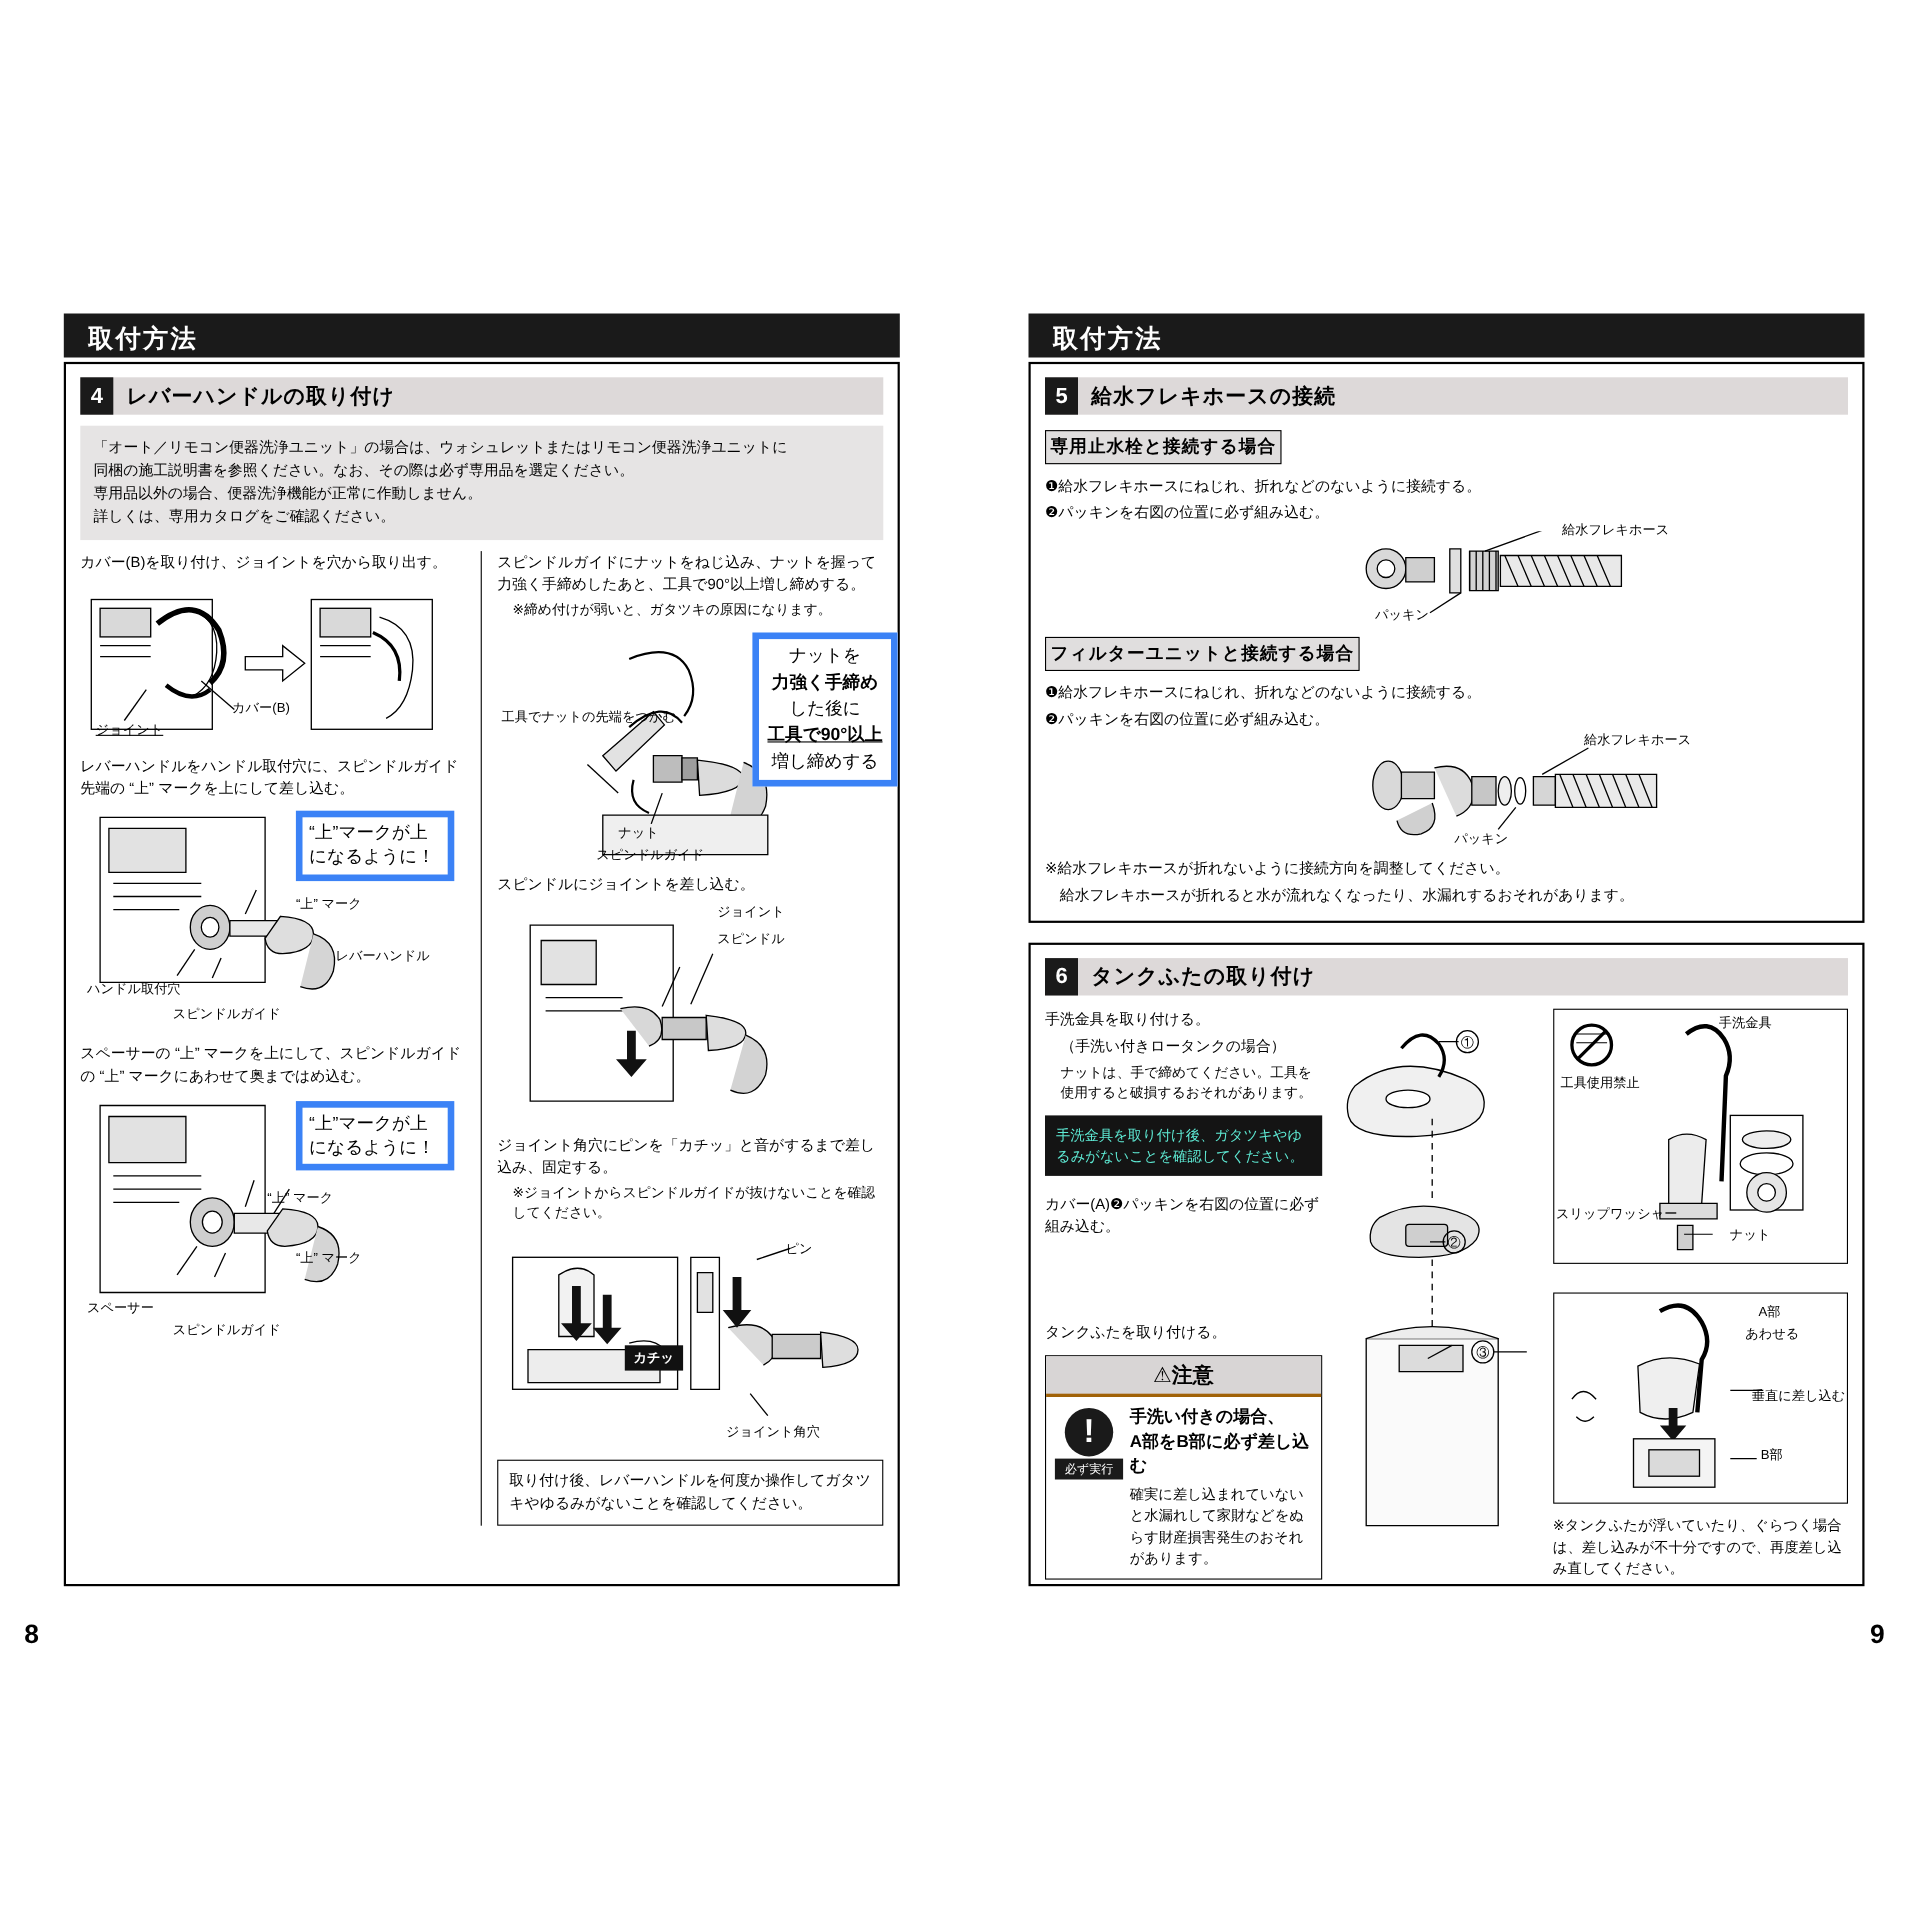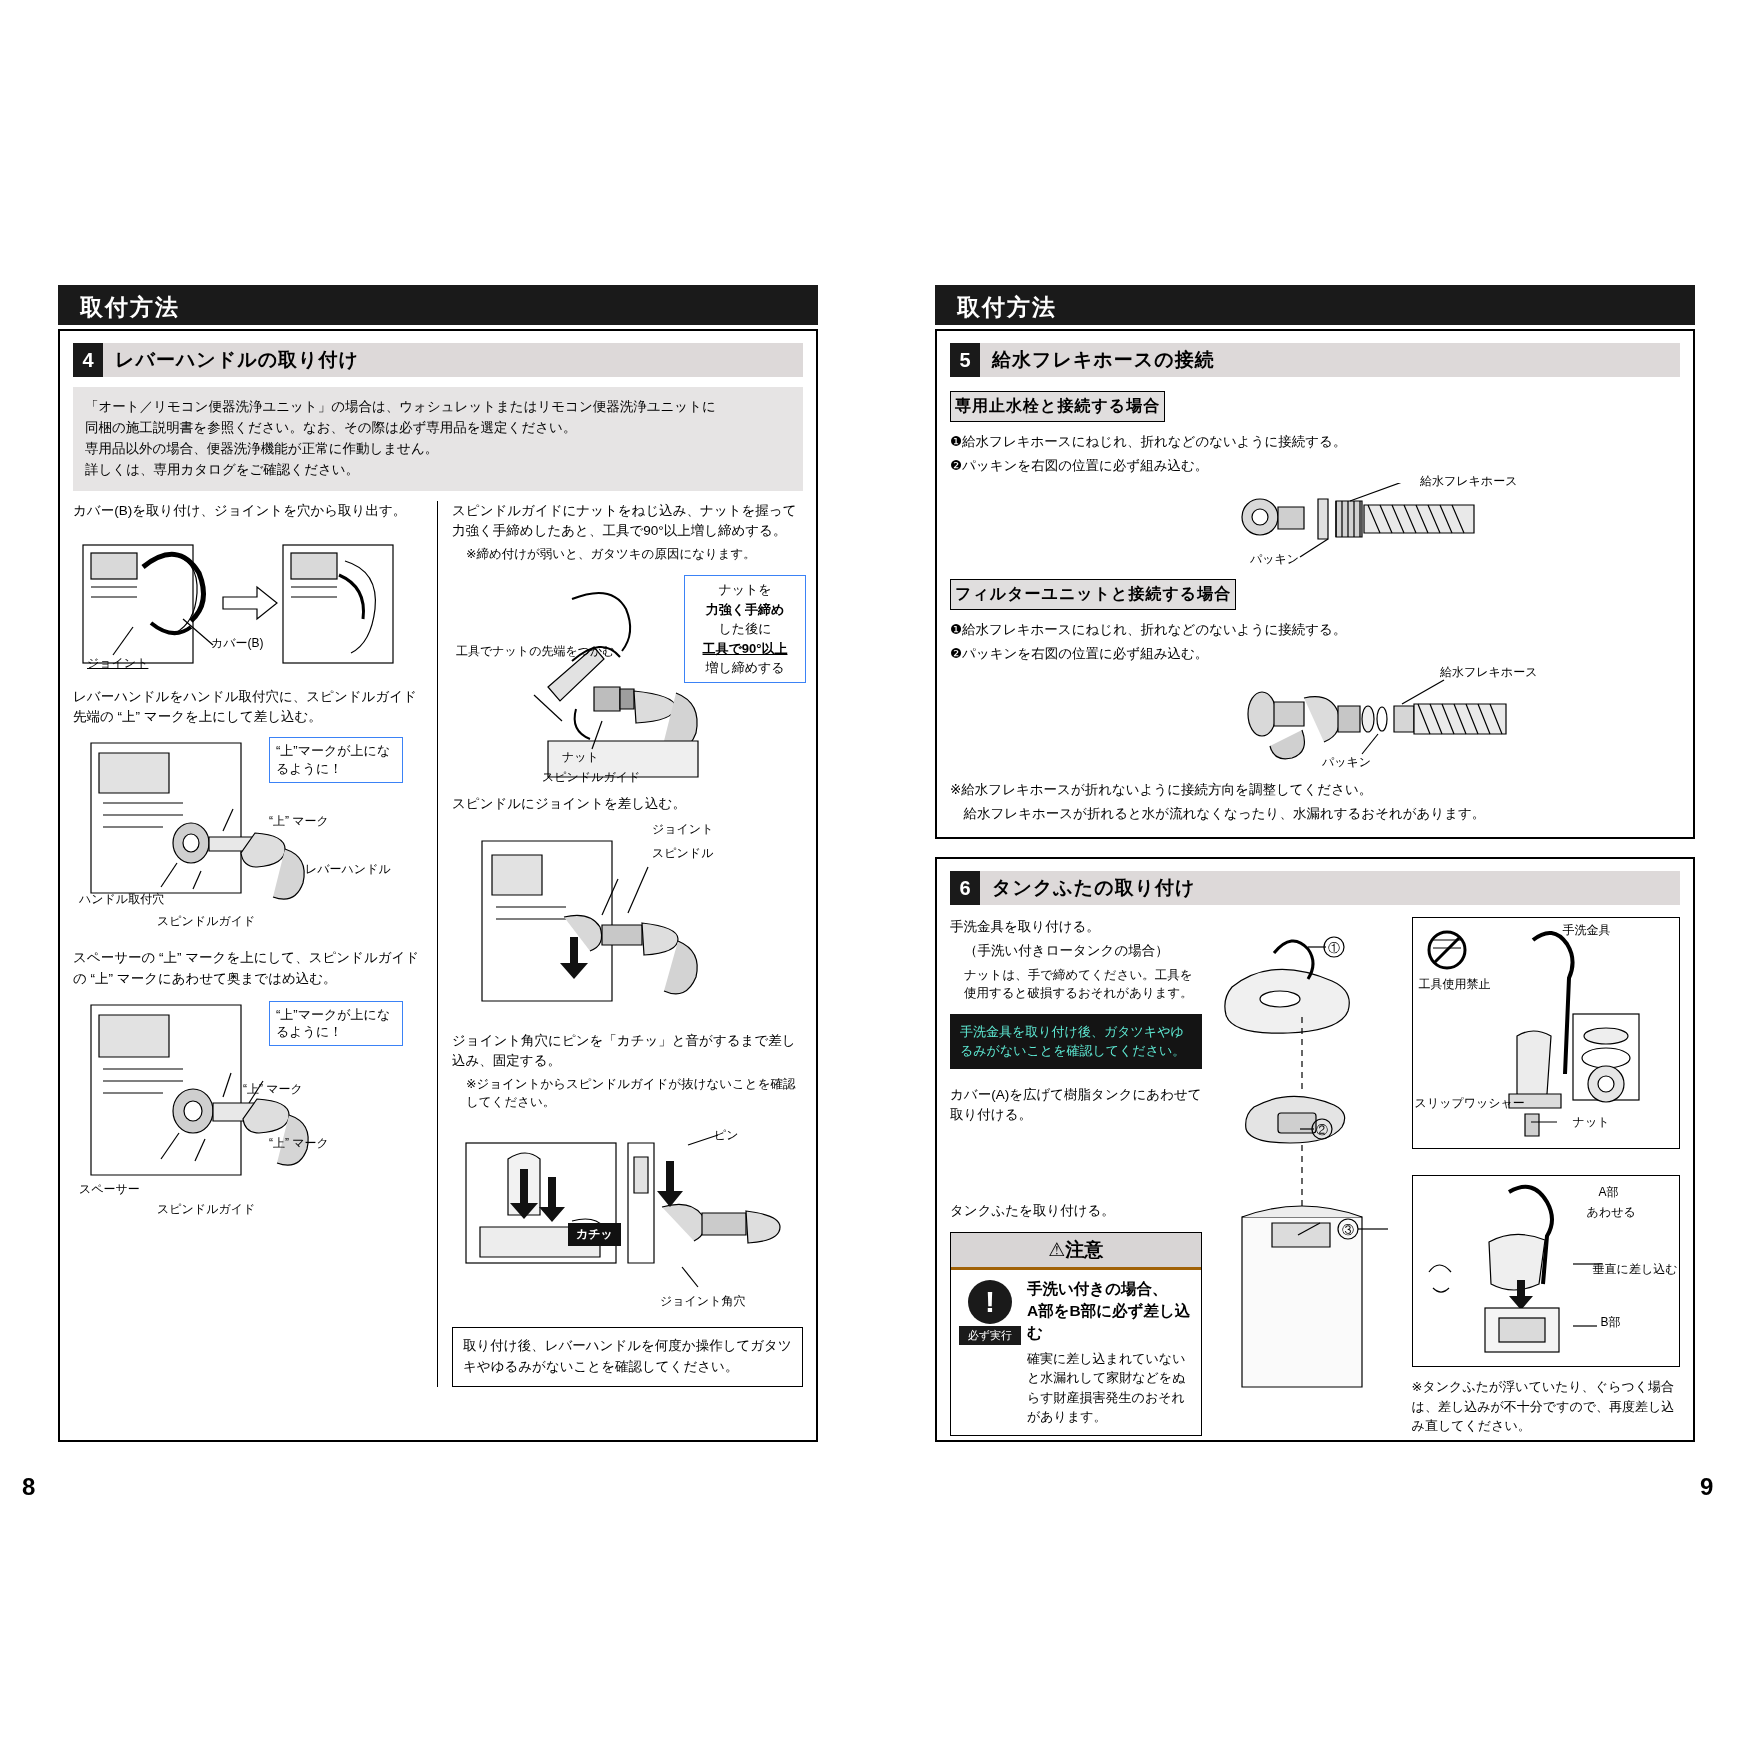--- a/index.html
+++ b/index.html
@@ -104,22 +104,22 @@
   .indent { padding-left: 14px; }
 
   
   .fig {
     position: relative;
     margin: 6px 0 10px 0;
   }
   .fig svg { display: block; }
 
   .callout {
-    border: 1px solid #3b82f6;
-    font-size: 13px;
+    border: 6px solid #3b82f6;
+    font-size: 16px;
     line-height: 1.35;
     padding: 4px 6px;
     background: #fff;
     display: inline-block;
   }
   .lbl {
     font-size: 12px;
     white-space: nowrap;
   }
   .lbl.u { text-decoration: underline; }
@@ -456,21 +456,21 @@
       <div class="step-title">タンクふたの取り付け</div>
     </div>
 
     <div style="display:flex; margin-top:12px;">
 
       <div style="width:270px;">
         <div class="item">手洗金具を取り付ける。</div>
         <div class="item indent">（手洗い付きロータンクの場合）</div>
         <div class="sub">ナットは、手で締めてください。工具を使用すると破損するおそれがあります。</div>
         <div class="black-tip" style="margin-top:12px;">手洗金具を取り付け後、ガタツキやゆるみがないことを確認してください。</div>
-        <div class="item" style="margin-top:16px;">カバー(A)を広げて樹脂タンクにあわせて取り付ける。</div>
+        <div class="item" style="margin-top:16px;">カバー(A)❷パッキンを右図の位置に必ず組み込む。</div>
         <div class="item" style="margin-top:76px;">タンクふたを取り付ける。</div>
 
         <div class="warn">
           <div class="warn-head">⚠注意</div>
           <div class="warn-body">
             <div class="warn-icon">
               <div class="circ">!</div>
               <div class="must">必ず実行</div>
             </div>
             <div class="warn-text">

